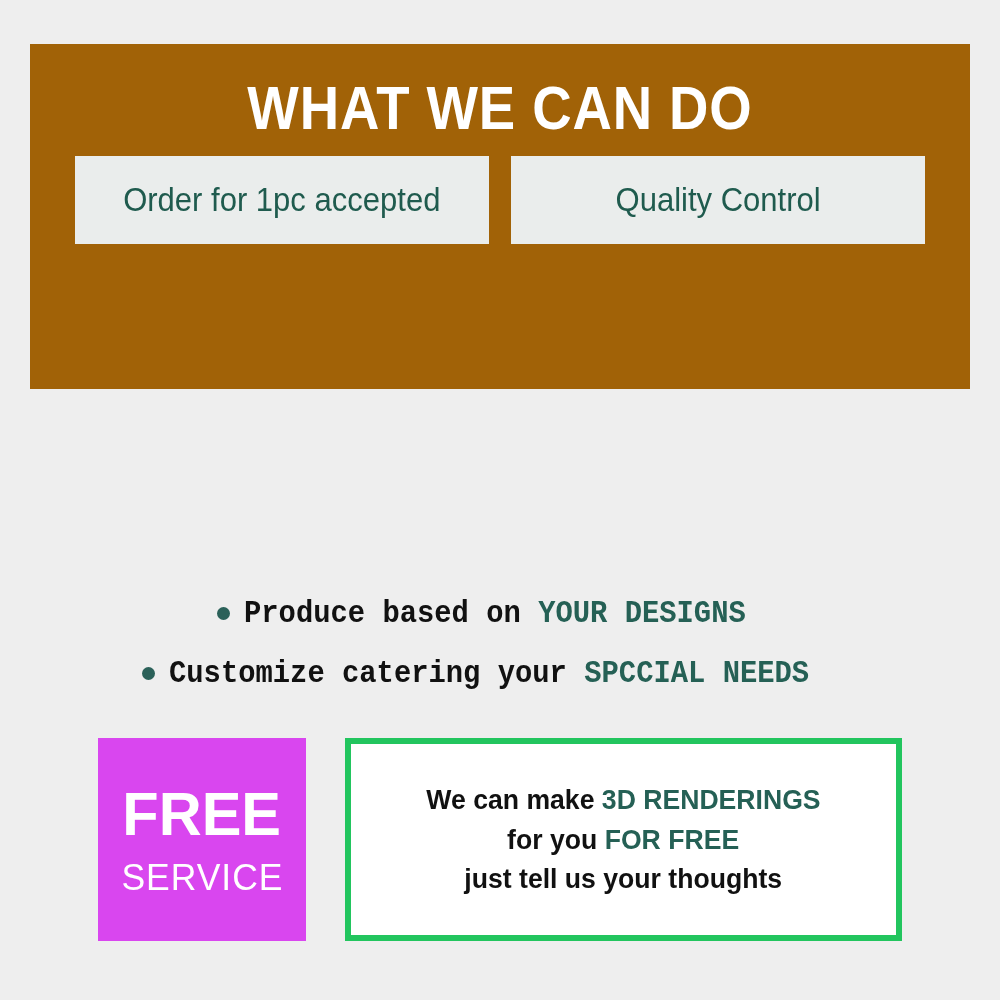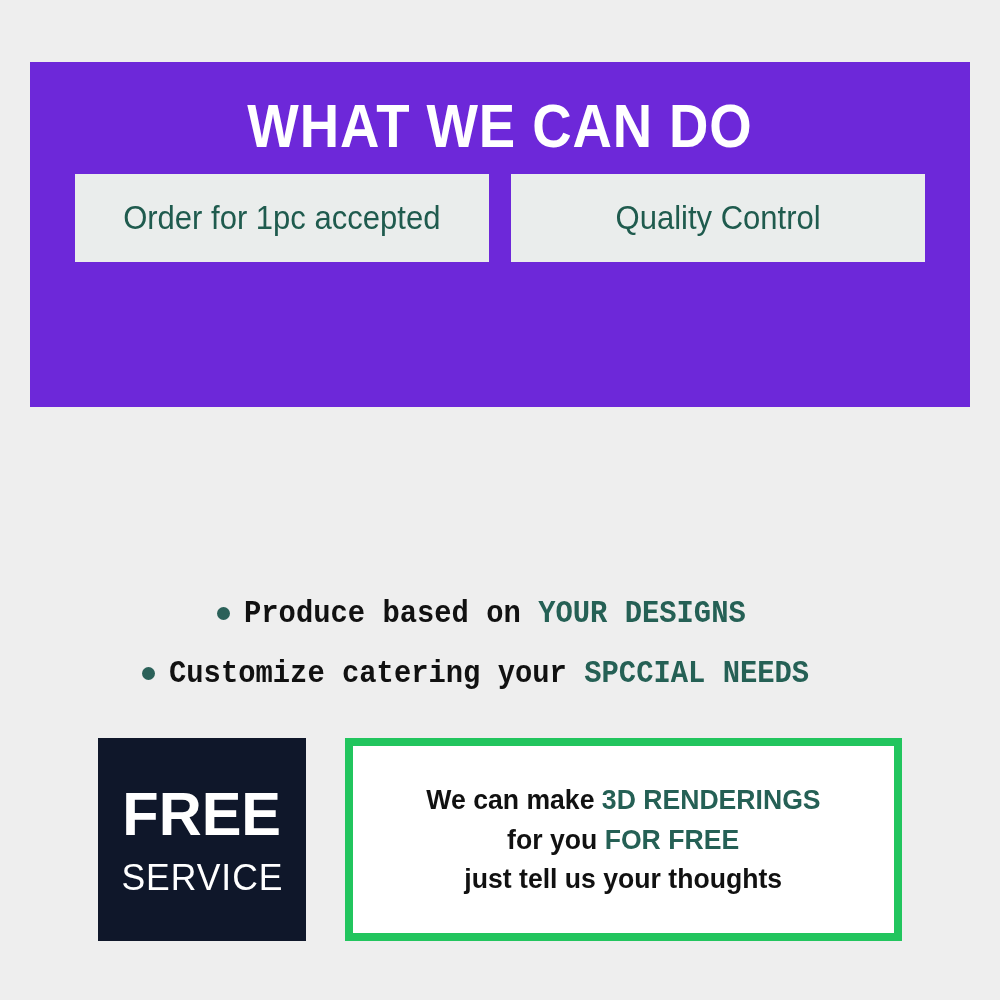--- a/index.html
+++ b/index.html
@@ -17,24 +17,24 @@
     position: relative;
     width: 1000px;
     height: 1000px;
     background: #eeeeee;
   }
 
   
   .capabilities-panel {
     position: absolute;
     left: 30px;
-    top: 62px;
+    top: 44px;
     width: 940px;
     height: 345px;
-    background: #6d28d9;
+    background: #a16207;
     box-sizing: border-box;
   }
   .capabilities-title {
     text-align: center;
     color: #ffffff;
     font-size: 62px;
     font-weight: 700;
     letter-spacing: 1px;
     line-height: 1;
     margin-top: 33px;
@@ -115,21 +115,21 @@
     color: #256055;
   }
 
   
   .free-service-box {
     position: absolute;
     left: 98px;
     top: 738px;
     width: 208px;
     height: 203px;
-    background: #0f172a;
+    background: #d946ef;
     display: flex;
     flex-direction: column;
     align-items: center;
     justify-content: center;
   }
   .free-word {
     color: #ffffff;
     font-size: 62px;
     font-weight: 700;
     line-height: 1;
@@ -146,21 +146,21 @@
     transform: scaleX(0.96);
   }
 
   .rendering-promo {
     position: absolute;
     left: 345px;
     top: 738px;
     width: 557px;
     height: 203px;
     background: #ffffff;
-    border: 8px solid #22c55e;
+    border: 6px solid #22c55e;
     box-sizing: border-box;
     display: flex;
     flex-direction: column;
     align-items: center;
     justify-content: center;
   }
   .promo-line {
     font-size: 28px;
     font-weight: 700;
     color: #111111;

